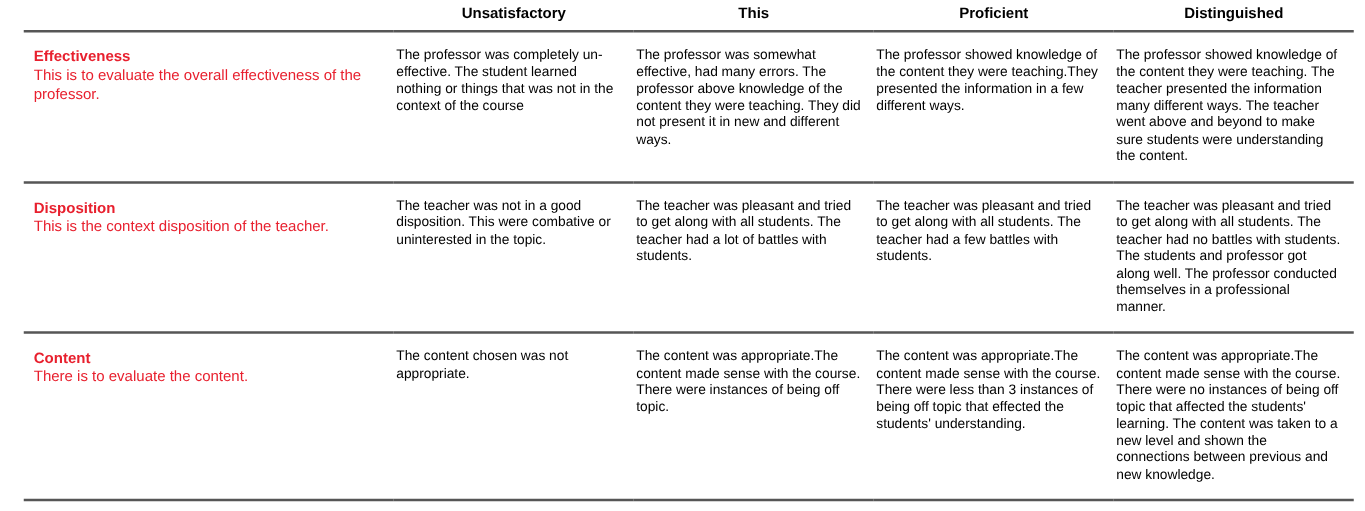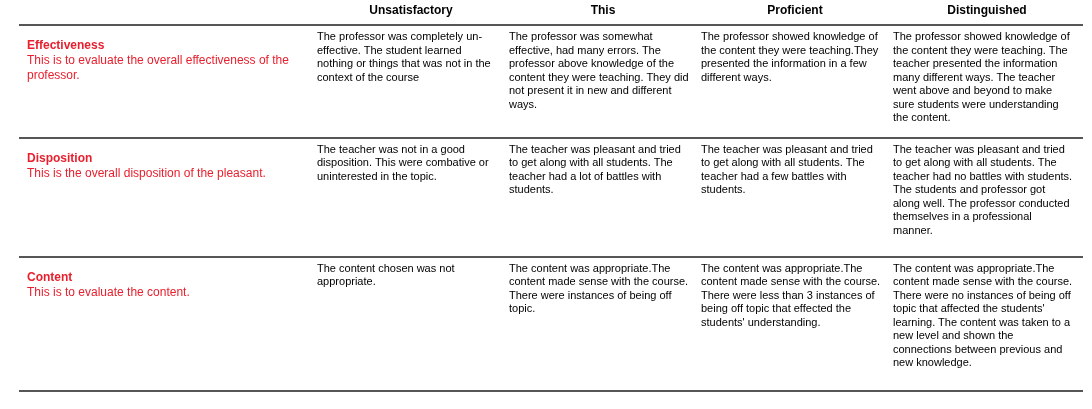--- a/index.html
+++ b/index.html
@@ -31,21 +31,21 @@
     padding:3px 6px 7px 6px;
     border-bottom:2px solid var(--line-gray);
     color:#000;
   }
   th.crit-h{padding-left:8px;}
   td{
     vertical-align:top;
     border-bottom:2px solid var(--line-gray);
     font-size:11px;
     line-height:13.5px;
-    padding:4px 10px 12px 2px;
+    padding:12px 10px 12px 2px;
   }
   td.crit{
     padding:12px 12px 12px 8px;
     color:var(--accent-red);
     font-size:12px;
     line-height:15px;
   }
   .crit-title{font-weight:bold;}
   tr.r0{height:89px;margin-top:31px;}
   tr.r1{height:119px;}
@@ -78,31 +78,31 @@
         <div class="crit-desc">This is to evaluate the overall effectiveness of the professor.</div>
       </td>
       <td>The professor was completely un-effective. The student learned nothing or things that was not in the context of the course</td>
       <td>The professor was somewhat effective, had many errors. The professor above knowledge of the content they were teaching. They did not present it in new and different ways.</td>
       <td>The professor showed knowledge of the content they were teaching.They presented the information in a few different ways.</td>
       <td>The professor showed knowledge of the content they were teaching. The teacher presented the information many different ways. The teacher went above and beyond to make sure students were understanding the content.</td>
     </tr>
     <tr class="r1">
       <td class="crit">
         <div class="crit-title">Disposition</div>
-        <div class="crit-desc">This is the overall disposition of the pleasant.</div>
+        <div class="crit-desc">This is the context disposition of the teacher.</div>
       </td>
       <td>The teacher was not in a good disposition. This were combative or uninterested in the topic.</td>
       <td>The teacher was pleasant and tried to get along with all students. The teacher had a lot of battles with students.</td>
       <td>The teacher was pleasant and tried to get along with all students. The teacher had a few battles with students.</td>
       <td>The teacher was pleasant and tried to get along with all students. The teacher had no battles with students. The students and professor got along well. The professor conducted themselves in a professional manner.</td>
     </tr>
     <tr class="r2">
       <td class="crit">
         <div class="crit-title">Content</div>
-        <div class="crit-desc">This is to evaluate the content.</div>
+        <div class="crit-desc">There is to evaluate the content.</div>
       </td>
       <td>The content chosen was not appropriate.</td>
       <td>The content was appropriate.The content made sense with the course. There were instances of being off topic.</td>
       <td>The content was appropriate.The content made sense with the course. There were less than 3 instances of being off topic that effected the students' understanding.</td>
       <td>The content was appropriate.The content made sense with the course. There were no instances of being off topic that affected the students' learning. The content was taken to a new level and shown the connections between previous and new knowledge.</td>
     </tr>
   </tbody>
 </table>
 
 </body></html>

